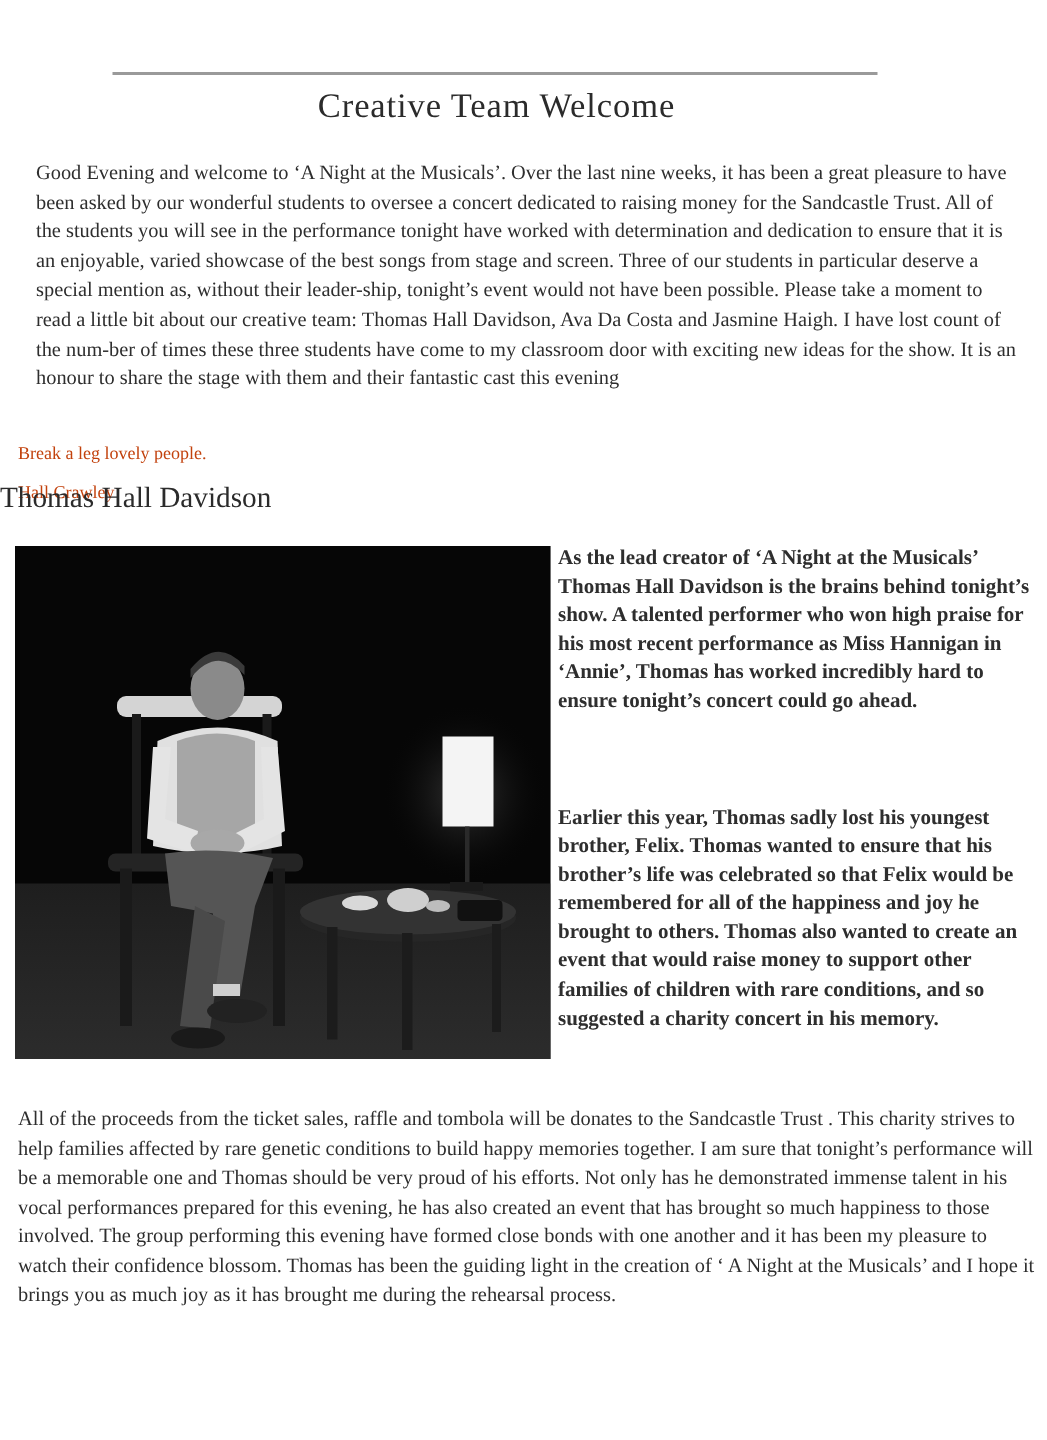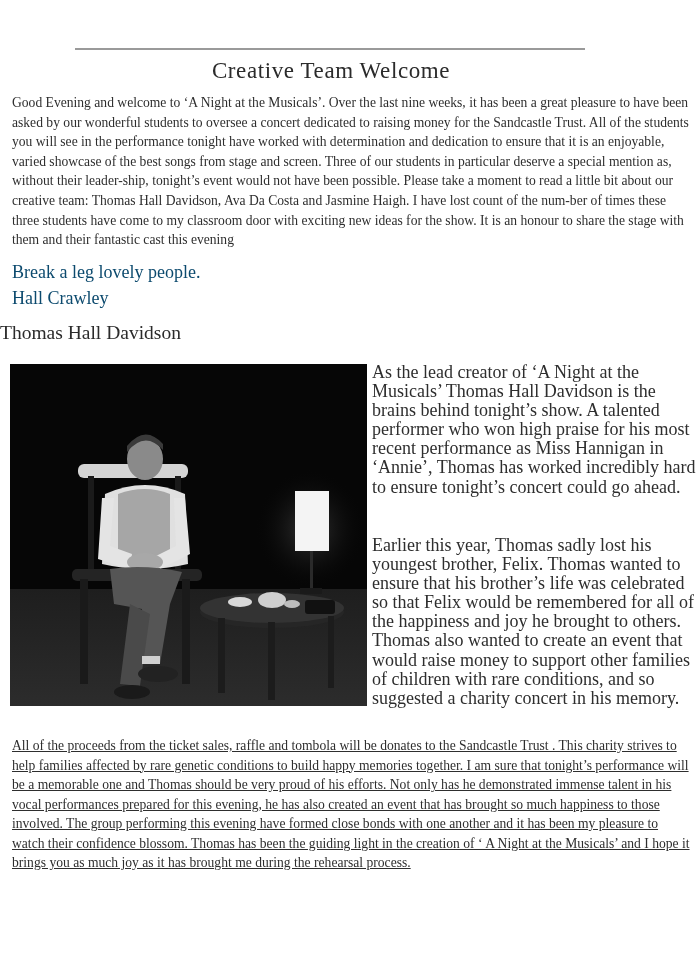--- a/index.html
+++ b/index.html
@@ -36,27 +36,28 @@
     .intro {
       position: absolute;
       left: 12px;
       top: 93px;
       width: 680px;
       font-size: 13.6px;
       line-height: 19.6px;
       color: #2e2e2e;
     }
     .intro p {
-      margin: 0;
+      margin: 12px;
     }
     .signoff {
       position: absolute;
       left: 12px;
-      font-size: 18px;
-      color: #0c4a6e;
+      font-size: 12px;
+      color: #c2410c;
+      margin-top: 33px;
     }
     .signoff.leg { top: 262px; }
     .signoff.name { top: 288px; }
     .subtitle {
       position: absolute;
       left: 0;
       width: 660px;
       top: 322px;
       text-align: left;
       font-size: 19.5px;
@@ -69,35 +70,35 @@
       width: 357px;
       height: 342px;
       background: #050505;
       overflow: hidden;
     }
     .photo svg { display: block; }
     .side {
       position: absolute;
       left: 372px;
       width: 324px;
-      font-size: 18px;
+      font-size: 14px;
       line-height: 19.1px;
       color: #2e2e2e;
+      font-weight: bold;
     }
     .side.p1 { top: 363px; }
     .side.p2 { top: 536px; }
     .closing {
       position: absolute;
       left: 12px;
       top: 736px;
       width: 680px;
       font-size: 13.6px;
       line-height: 19.5px;
       color: #2e2e2e;
-      text-decoration: underline;
     }
   </style>
 </head>
 <body>
 
 <div class="divider"></div>
 
 <div class="title">Creative Team Welcome</div>
 
 <div class="intro">

